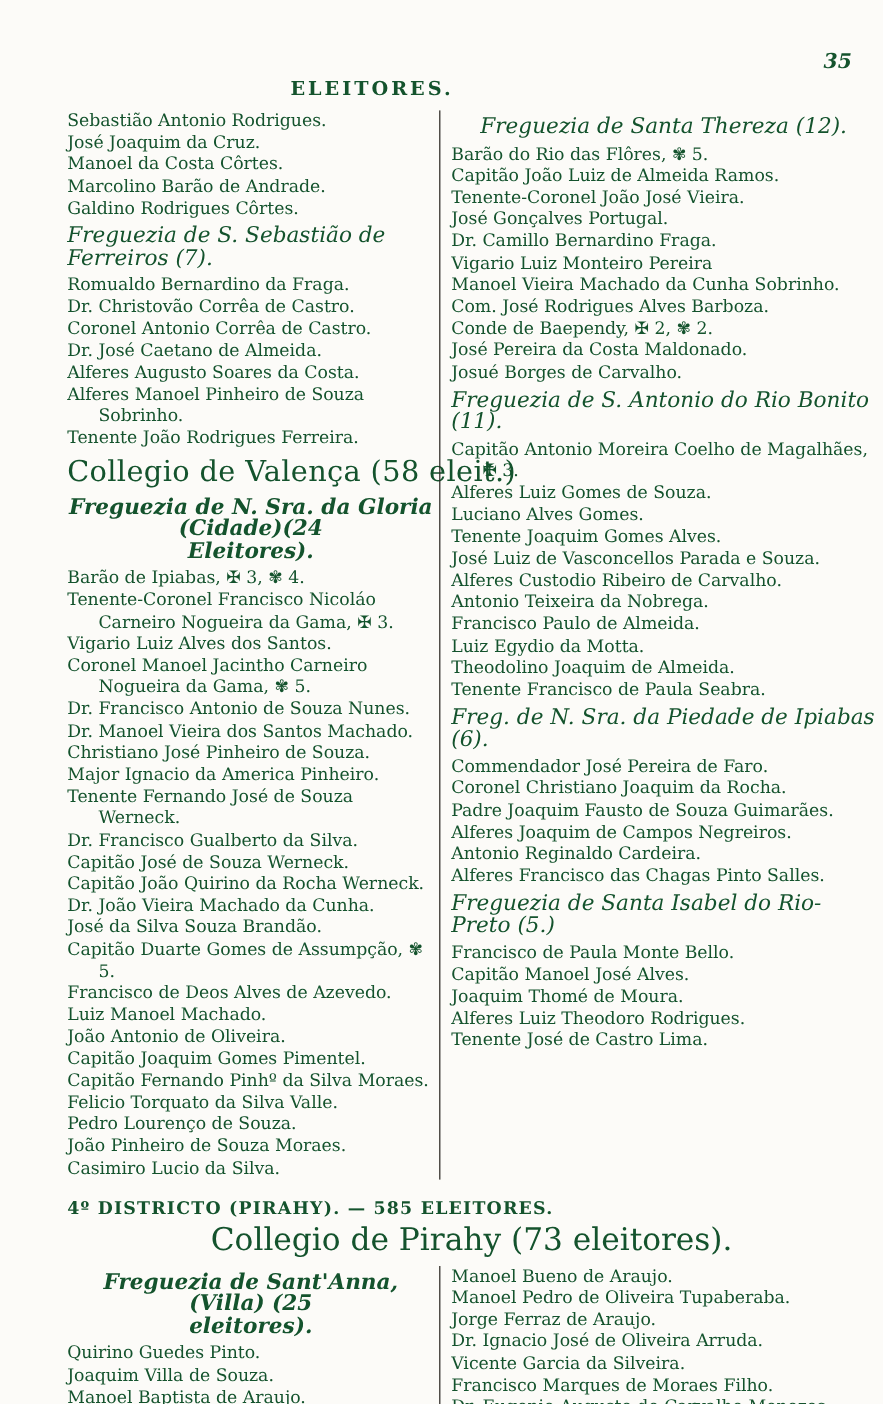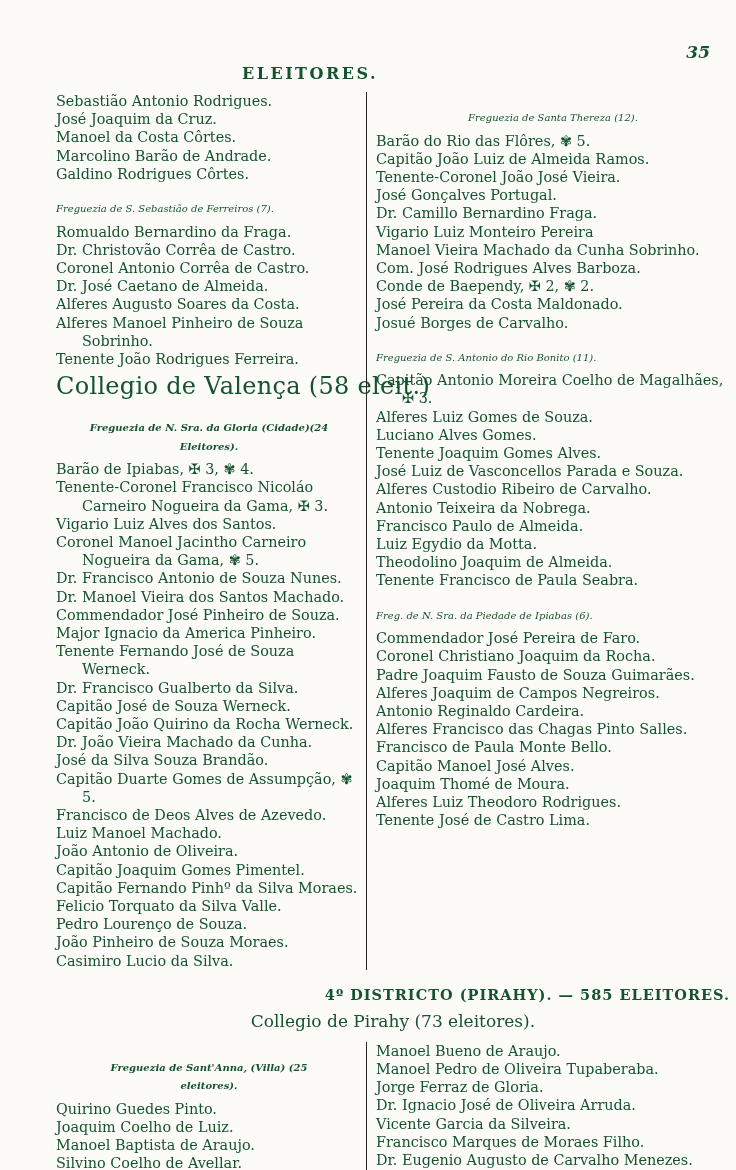--- a/index.html
+++ b/index.html
@@ -17,35 +17,35 @@
   }
   .content{position:absolute;top:92px;left:56px;right:6px;}
   .columns{display:flex;align-items:stretch;}
   .col{font-size:14.4px;line-height:18.2px;}
   .col.left{width:310px;flex:none;padding-right:4px;box-sizing:border-box;}
   .col.right{flex:1;border-left:1.5px solid #27231e;padding-left:9px;}
   .top-columns{min-height:766px;}
   .bottom-columns{min-height:192px;}
   .name{padding-left:26px;text-indent:-26px;}
   .freguezia,.freguezia-center,.freguezia-2line{
-    font-style:italic;font-size:10px;line-height:18.5px;margin:17px 0 4px;
+    font-style:italic;font-size:18px;line-height:18.5px;margin:5px 0 4px;
   }
   .freguezia-center{text-align:center;}
   .freguezia-2line{text-align:center;font-weight:bold;}
   .freguezia-2line .l2{text-align:center;}
   .college{
     font-size:24px;line-height:31px;margin:3px 0 1px;font-style:normal;
     letter-spacing:0.3px;white-space:nowrap;
   }
   .district-heading{
-    text-align:right;margin:16px 0 2px;font-size:14.5px;font-weight:bold;
+    text-align:left;margin:16px 0 2px;font-size:14.5px;font-weight:bold;
     letter-spacing:1px;
   }
   .college-pirahy{
-    text-align:center;font-size:17px;line-height:33px;margin:0 0 4px;
+    text-align:center;font-size:26px;line-height:33px;margin:0 0 4px;
   }
 </style>
 </head>
 <body>
 
 <div class="page">
 
   <div class="header-title">ELEITORES.</div>
 
   <div class="page-number">35</div>
@@ -71,21 +71,21 @@
           <div class="freguezia-2line">
             <div class="l1">Freguezia de N. Sra. da Gloria (Cidade)(24</div>
             <div class="l2">Eleitores).</div>
           </div>
           <div class="name">Barão de Ipiabas, ✠ 3, ✾ 4.</div>
           <div class="name">Tenente-Coronel Francisco Nicoláo Carneiro Nogueira da Gama, ✠ 3.</div>
           <div class="name">Vigario Luiz Alves dos Santos.</div>
           <div class="name">Coronel Manoel Jacintho Carneiro Nogueira da Gama, ✾ 5.</div>
           <div class="name">Dr. Francisco Antonio de Souza Nunes.</div>
           <div class="name">Dr. Manoel Vieira dos Santos Machado.</div>
-          <div class="name">Commendador José Pinheiro de Souza.</div>
+          <div class="name">Christiano José Pinheiro de Souza.</div>
           <div class="name">Major Ignacio da America Pinheiro.</div>
           <div class="name">Tenente Fernando José de Souza Werneck.</div>
           <div class="name">Dr. Francisco Gualberto da Silva.</div>
           <div class="name">Capitão José de Souza Werneck.</div>
           <div class="name">Capitão João Quirino da Rocha Werneck.</div>
           <div class="name">Dr. João Vieira Machado da Cunha.</div>
           <div class="name">José da Silva Souza Brandão.</div>
           <div class="name">Capitão Duarte Gomes de Assumpção, ✾ 5.</div>
           <div class="name">Francisco de Deos Alves de Azevedo.</div>
           <div class="name">Luiz Manoel Machado.</div>
@@ -122,47 +122,48 @@
           <div class="name">Luiz Egydio da Motta.</div>
           <div class="name">Theodolino Joaquim de Almeida.</div>
           <div class="name">Tenente Francisco de Paula Seabra.</div>
           <div class="freguezia">Freg. de N. Sra. da Piedade de Ipiabas (6).</div>
           <div class="name">Commendador José Pereira de Faro.</div>
           <div class="name">Coronel Christiano Joaquim da Rocha.</div>
           <div class="name">Padre Joaquim Fausto de Souza Guimarães.</div>
           <div class="name">Alferes Joaquim de Campos Negreiros.</div>
           <div class="name">Antonio Reginaldo Cardeira.</div>
           <div class="name">Alferes Francisco das Chagas Pinto Salles.</div>
+          <div class="freguezia">Freguezia de Santa Isabel do Rio-Preto (5.)</div>
           <div class="name">Francisco de Paula Monte Bello.</div>
           <div class="name">Capitão Manoel José Alves.</div>
           <div class="name">Joaquim Thomé de Moura.</div>
           <div class="name">Alferes Luiz Theodoro Rodrigues.</div>
           <div class="name">Tenente José de Castro Lima.</div>
         </div>
     </div>
 
     <div class="district-heading">4º DISTRICTO (PIRAHY). — 585 ELEITORES.</div>
 
     <div class="college-pirahy">Collegio de Pirahy (73 eleitores).</div>
 
     <div class="columns bottom-columns">
       <div class="col left">
           <div class="freguezia-2line">
             <div class="l1">Freguezia de Sant'Anna, (Villa) (25</div>
             <div class="l2">eleitores).</div>
           </div>
           <div class="name">Quirino Guedes Pinto.</div>
-          <div class="name">Joaquim Coelho de Luiz.</div>
+          <div class="name">Joaquim Villa de Souza.</div>
           <div class="name">Manoel Baptista de Araujo.</div>
           <div class="name">Silvino Coelho de Avellar.</div>
         </div>
       <div class="col right">
           <div class="name">Manoel Bueno de Araujo.</div>
           <div class="name">Manoel Pedro de Oliveira Tupaberaba.</div>
-          <div class="name">Jorge Ferraz de Gloria.</div>
+          <div class="name">Jorge Ferraz de Araujo.</div>
           <div class="name">Dr. Ignacio José de Oliveira Arruda.</div>
           <div class="name">Vicente Garcia da Silveira.</div>
           <div class="name">Francisco Marques de Moraes Filho.</div>
           <div class="name">Dr. Eugenio Augusto de Carvalho Menezes.</div>
         </div>
     </div>
 
   </div>
 </div>
 

